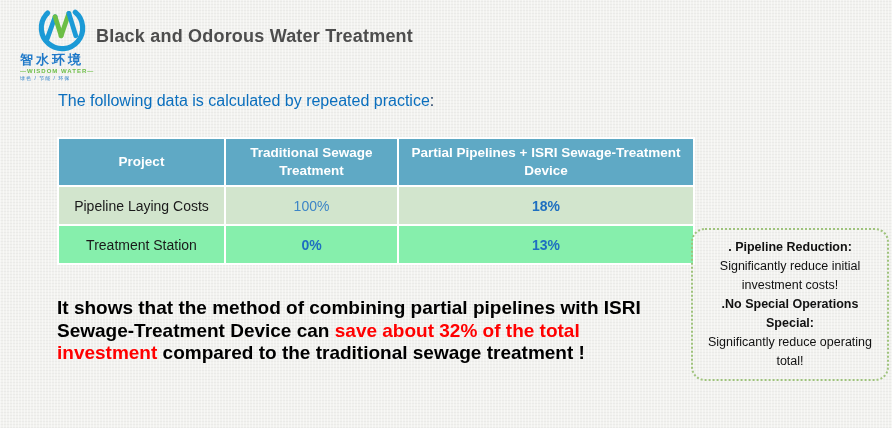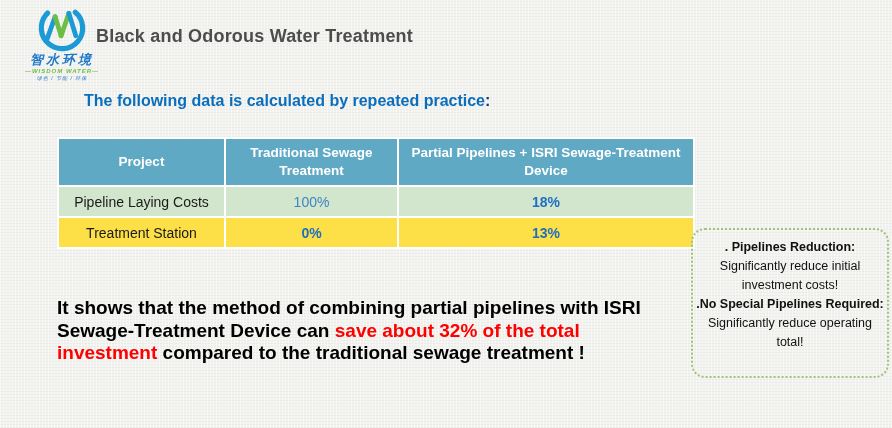--- a/index.html
+++ b/index.html
@@ -9,52 +9,52 @@
     background-color:#f2f2ef;
     background-image:
       repeating-linear-gradient(90deg, rgba(255,255,255,.45) 0 1px, rgba(0,0,0,0) 1px 3px),
       repeating-linear-gradient(0deg, rgba(0,0,0,.03) 0 1px, rgba(0,0,0,0) 1px 3px);
     position:relative;
     overflow:hidden;
   }
   .slide{ position:absolute; inset:0; }
 
   
-  .logo{ position:absolute; left:20px; top:3px; width:84px; text-align:center;font-style:italic; }
+  .logo{ position:absolute; left:20px; top:3px; width:84px; text-align:left; }
   .logo svg{ display:block; margin:0 auto; }
   .logo-cn{ font-size:13px; font-weight:bold; color:#1e78c8; letter-spacing:3px; line-height:14px; white-space:nowrap; }
   .logo-en{ font-size:6px; font-weight:bold; color:#6cbe45; letter-spacing:1px; line-height:8px; white-space:nowrap; }
   .logo-tag{ font-size:5px; color:#1e78c8; letter-spacing:1px; line-height:7px; white-space:nowrap; }
 
   
   .title{
     position:absolute; left:96px; top:26px;
     font-size:18px; font-weight:bold; color:#4d4d4d; letter-spacing:.2px;
   }
   .subtitle{
     position:absolute; left:58px; top:92px;
-    font-size:16px; font-weight:bold; color:#0a6ebd;margin-left:26px;
+    font-size:16px; font-weight:normal; color:#0a6ebd;
   }
   .subtitle .colon{ color:#17375e; }
 
   
   .cost-table{
     position:absolute; left:57px; top:137px; width:636px;
     border-collapse:collapse; table-layout:fixed;
   }
   .cost-table th, .cost-table td{
     border:2px solid #ffffff; text-align:center; vertical-align:middle;
   }
   .cost-table th{
     background:#5fa9c5; color:#ffffff; font-weight:bold; font-size:13.5px;
     height:48px; line-height:18px; padding:2px 6px;
   }
-  .cost-table td{ height:31px; font-size:14px; padding:0 12px; }
+  .cost-table td{ height:39px; font-size:14px; padding:0 12px; }
   .row-green td{ background:#d2e5cd; }
-  .row-light td{ background:#fde047; }
+  .row-light td{ background:#86efac; }
   .cell-label{ color:#1a1a1a; }
   .val{ color:#1e6fc0; font-weight:bold; }
   .val.light{ color:#3d85c6; font-weight:normal; }
   col.c1{ width:167px; } col.c2{ width:173px; } col.c3{ width:296px; }
 
   
   .conclusion{
     position:absolute; left:57px; top:297px; width:612px;
     font-size:19px; font-weight:bold; color:#000000; line-height:22.5px;
   }
@@ -116,19 +116,19 @@
         <td class="cell-label">Treatment Station</td>
         <td class="val">0%</td>
         <td class="val">13%</td>
       </tr>
     </tbody>
   </table>
 
   <div class="conclusion"><span>It shows that the method of combining partial pipelines with ISRI Sewage-Treatment Device can </span><span class="highlight">save about 32% of the total investment</span><span> compared to the traditional sewage treatment !</span></div>
 
   <div class="note-box">
-    <div class="bold">. Pipelines Reduction:</div>
+    <div class="bold">. Pipeline Reduction:</div>
     <div>Significantly reduce initial investment costs!</div>
-    <div class="bold">.No Special Pipelines Required:</div>
+    <div class="bold">.No Special Operations Special:</div>
     <div>Significantly reduce operating total!</div>
   </div>
 
 </div>
 
 </body></html>

